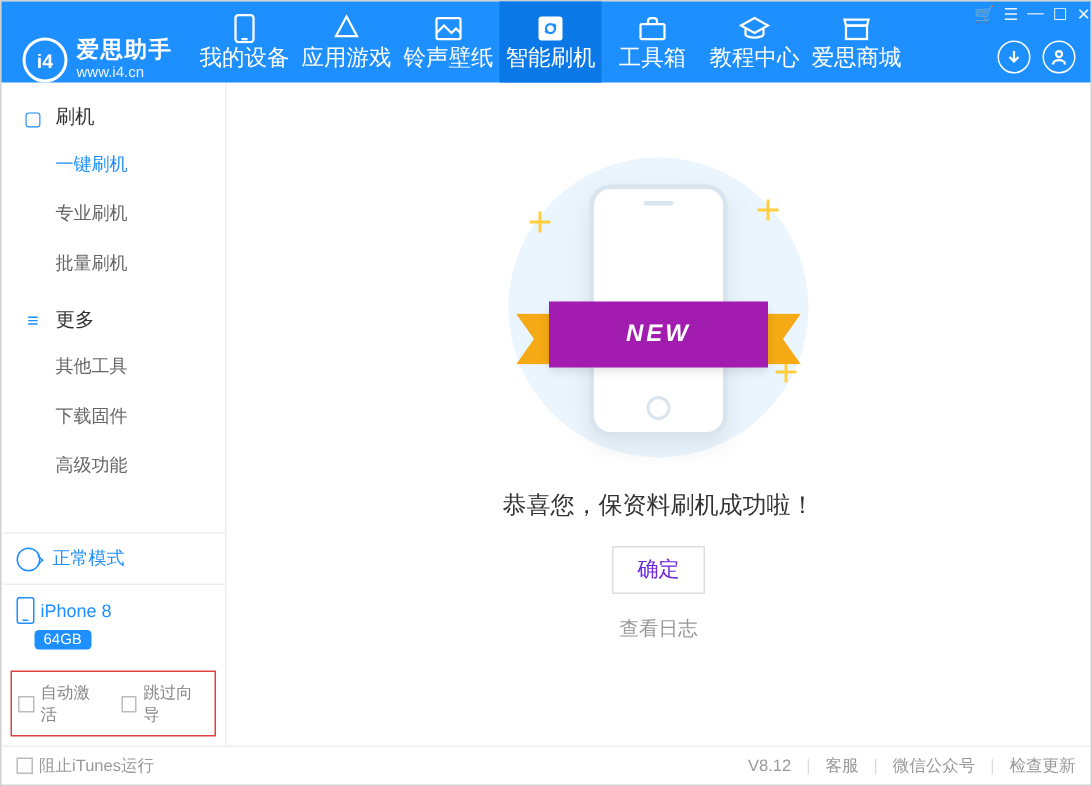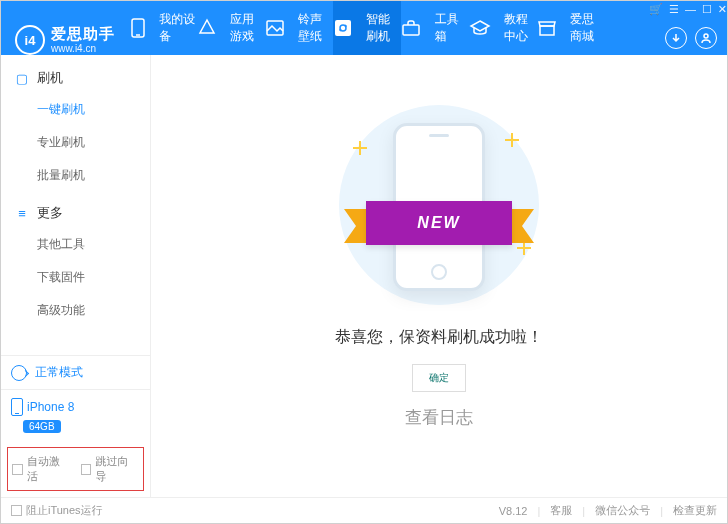--- a/index.html
+++ b/index.html
@@ -5,21 +5,21 @@
   * { margin: 0; padding: 0; box-sizing: border-box; }
   body { font-family: "Microsoft YaHei", sans-serif; font-size: 12px; color: #333; }
   .app { width: 728px; height: 524px; display: flex; flex-direction: column; border: 1px solid #d0d0d0; background: #fff; }
   .header { height: 54px; background: #1e8fff; display: flex; align-items: stretch; color: #fff; }
   .logo-box { display: flex; align-items: center; padding: 0 14px; gap: 6px; margin-top: 24px; }
   .logo-circle { width: 30px; height: 30px; border: 2px solid #fff; border-radius: 50%; display: flex; align-items: center; justify-content: center; font-weight: bold; font-size: 13px; }
   .logo-text { display:flex; flex-direction:column; line-height:1.1; }
   .logo-text .t1 { font-size: 15px; font-weight: bold; letter-spacing: 1px; }
   .logo-text .t2 { font-size: 10px; opacity: .9; }
   .tabs { display: flex; flex: 1; }
-  .tab { flex: 0 0 68px; display: flex; flex-direction: row; align-items: center; justify-content: center; gap: 13px; font-size: 12px; cursor: pointer; }
+  .tab { flex: 0 0 68px; display: flex; flex-direction: column; align-items: center; justify-content: center; gap: 0; font-size: 15px; cursor: pointer; }
   .tab.active { background: #0a78e6; }
   .tab-icon { width: 22px; height: 20px; display:flex; align-items:center; justify-content:center; }
   .tab-icon svg, .tab-icon .gly { stroke: #fff; fill: none; }
   .win-icons { display:flex; gap:6px; font-size:11px; color:#fff; opacity:.9; height:16px; align-items:center; }
   .win-icons span { cursor:pointer; }
   .hdr-circles { position:absolute; right:10px; top:26px; display:flex; gap:8px; }
   .header { position:relative; }
   .circ-btn { width:22px; height:22px; border:1.5px solid #fff; border-radius:50%; display:flex; align-items:center; justify-content:center; cursor:pointer; }
   .circ-btn svg { stroke:#fff; fill:none; }
 
@@ -53,22 +53,22 @@
   .spark::before,.spark::after { content:""; position:absolute; background:#ffcf3f; }
   .spark::before { left:6px; top:0; width:2px; height:14px; }
   .spark::after { top:6px; left:0; width:14px; height:2px; }
   .spark.s1{ left:14px; top:36px; } .spark.s2{ right:20px; top:28px; } .spark.s3{ right:8px; bottom:50px; }
   .ribbon { position:absolute; left:50%; top:96px; transform:translateX(-50%); width:190px; height:44px; }
   .ribbon-main { position:absolute; left:22px; right:22px; top:0; bottom:0; background:#a21caf; display:flex; align-items:center; justify-content:center; color:#fff; font-weight:900; font-size:16px; letter-spacing:2px; font-style:italic; box-shadow:0 3px 6px rgba(0,0,0,.1); }
   .ribbon-end { position:absolute; top:8px; width:30px; height:34px; background:#f5a914; }
   .ribbon-end.left { left:0; clip-path: polygon(0 0,100% 0,100% 100%,0 100%,40% 50%); }
   .ribbon-end.right { right:0; clip-path: polygon(0 0,100% 0,60% 50%,100% 100%,0 100%); }
   .msg { margin-top:22px; font-size:16px; color:#333; }
-  .ok-btn { margin-top:16px; border:1px solid #ddd; background:#fff; padding:6px 16px; font-size:10px; color:#0f766e; cursor:pointer; }
-  .log-link { margin-top:14px; font-size:17px; color:#999; cursor:pointer; }
+  .ok-btn { margin-top:16px; border:1px solid #ddd; background:#fff; padding:6px 16px; font-size:14px; color:#6d28d9; cursor:pointer; }
+  .log-link { margin-top:14px; font-size:13px; color:#999; cursor:pointer; }
 
   .footer { height:26px; border-top:1px solid #eee; display:flex; align-items:center; padding:0 10px; font-size:11px; color:#999; gap:10px; }
   .footer .left { display:flex; align-items:center; gap:6px; }
   .footer .right { margin-left:auto; display:flex; align-items:center; gap:10px; }
   .footer .sep { color:#ddd; }
 </style>
 </head>
 <body>
 
 <div class="app">

